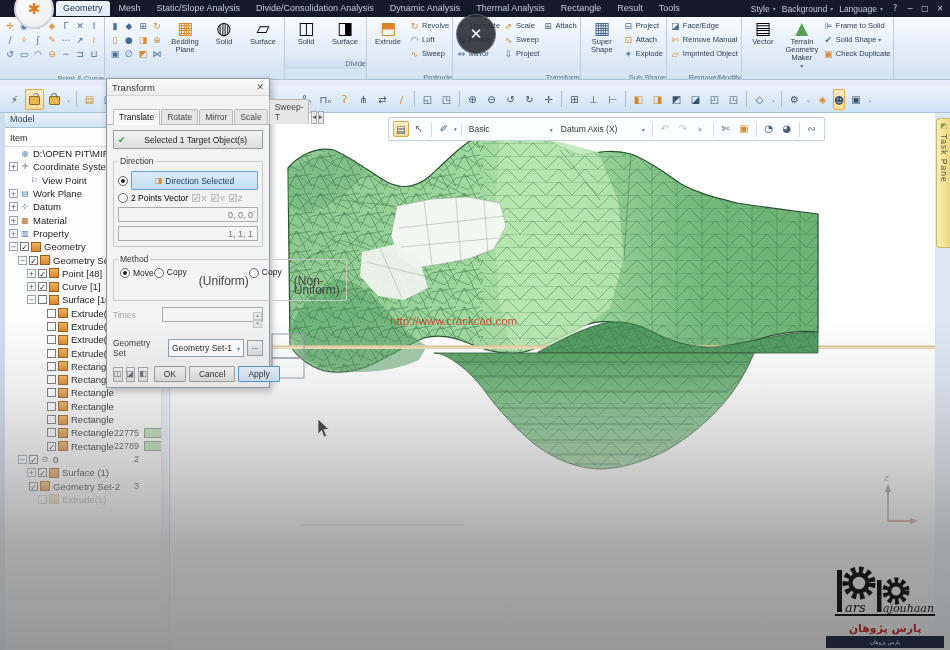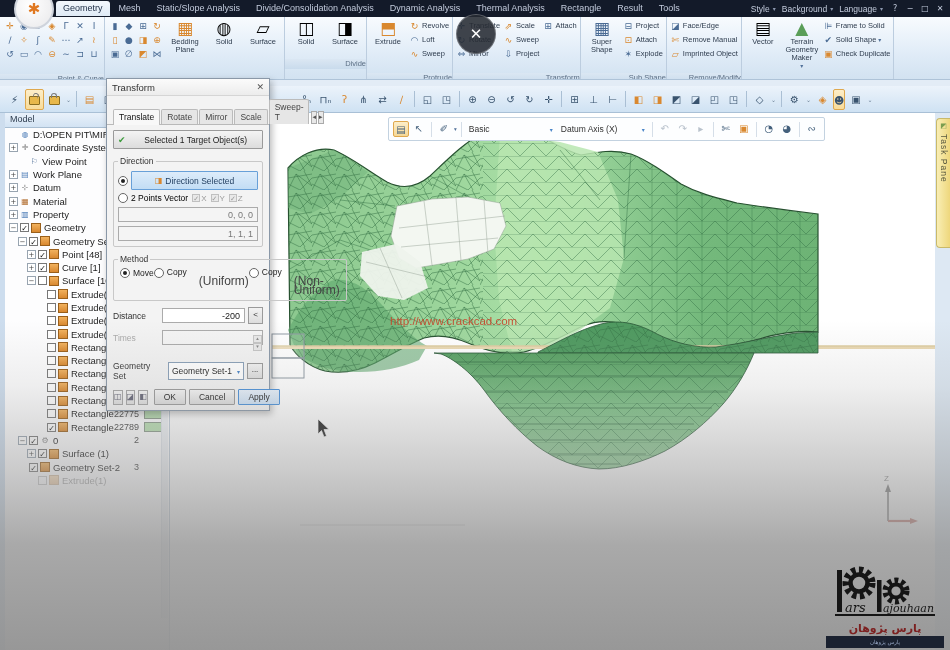--- a/index.html
+++ b/index.html
@@ -472,20 +472,21 @@
       <span class="tbi glyph small">⌄</span>
       <span class="tbi glyph o">◈</span>
       <span class="tbhl"><span class="tbi glyph">☻</span></span>
       <span class="tbi glyph">▣</span>
       <span class="tbi glyph small">⌄</span>
     </div>
 </div>
 
 <div class="leftpanel">
   <div class="pane-head">Model</div>
+  <div class="item-head">Item</div>
   <div class="tree">
       <div class="trow" style="padding-left: 4px;">
         <span class="texp none"></span>
         <span class="tico globe">◍</span>
         <span class="tlab">D:\OPEN PIT\MIR_MINE\pit</span>
       </div>
       <div class="trow" style="padding-left: 4px;">
         <span class="texp glyph">+</span>
         <span class="tico axes">✛</span>
         <span class="tlab">Coordinate System</span>
@@ -825,25 +826,20 @@
           <span class="radio"></span>
           <span class="two">
               <span>Copy</span>
               <span class="msub">(Non-Uniform)</span>
             </span>
         </label>
       </div>
     </fieldset>
 
     <div class="frow">
-      <span class="flbl">Distance</span>
-      <input class="inp" style="margin-top: 0px; flex: 1 1 0%;" value="-200">
-      <span class="pickbtn">&lt;</span>
-    </div>
-    <div class="frow">
       <span class="flbl dis">Times</span>
       <span class="spinwrap">
         <input class="inp dis" style="margin-top: 0px;" readonly="" value="1">
         <span class="spin">
             <span>▲</span>
             <span>▼</span>
           </span>
       </span>
     </div>
 

